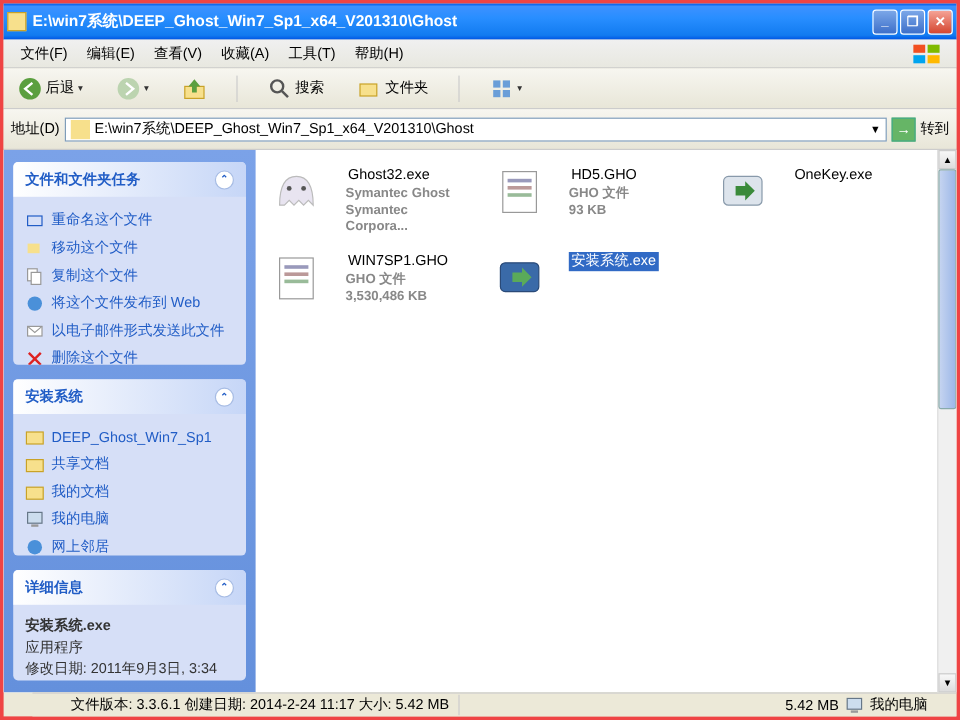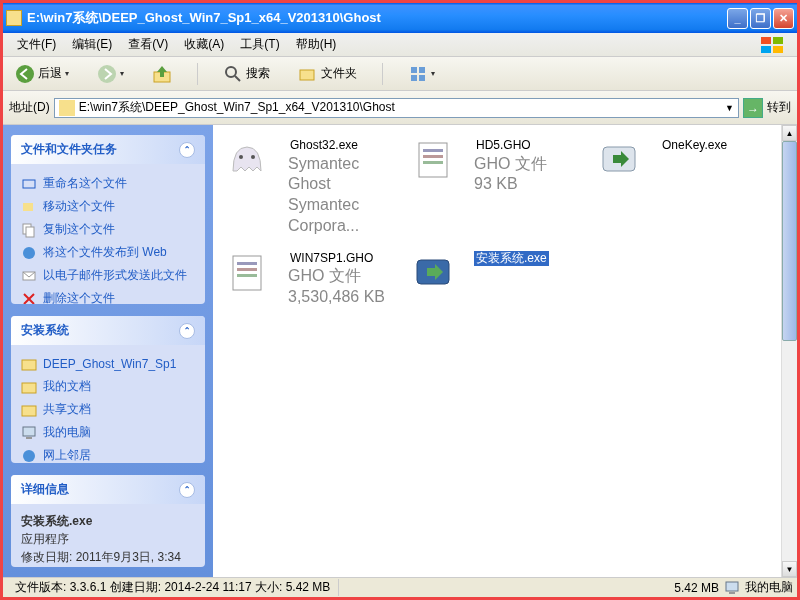--- a/index.html
+++ b/index.html
@@ -40,23 +40,23 @@
 .panel-item { display: flex; align-items: center; gap: 6px; padding: 3px 0; color: #215dc6; }
 .panel-item-icon { width: 16px; height: 16px; flex-shrink: 0; }
 .panel-info { padding: 8px 10px; color: #333; line-height: 1.5; }
 
 .files { flex: 1; padding: 10px; display: flex; flex-wrap: wrap; align-content: flex-start; gap: 8px 16px; position: relative; }
 .file-item { width: 170px; display: flex; gap: 20px; padding: 3px; }
 .file-item.selected .file-text > :first-child { background: #316ac5; color: white; }
 .file-icon { width: 42px; height: 42px; flex-shrink: 0; display: flex; align-items: center; justify-content: center; }
 .file-text { display: flex; flex-direction: column; line-height: 1.3; }
 .file-text > :first-child { padding: 0 2px; }
-.file-text > :nth-child(2), .file-text > :nth-child(3) { color: #888; font-size: 16px; }
-
-.statusbar { height: 20px; background: #ece9d8; border-top: 1px solid #ccc; display: flex; align-items: center; padding: 0 4px; font-size: 11px; }
+.file-text > :nth-child(2), .file-text > :nth-child(3) { color: #888; font-size: 11px; font-weight: bold; }
+
+.statusbar { height: 20px; background: #ece9d8; border-top: 1px solid #ccc; display: flex; align-items: center; padding: 0 24px; font-size: 11px; margin-left: 24px; }
 .status-section { padding: 0 8px; border-right: 1px solid #ccc; }
 .status-right { margin-left: auto; display: flex; align-items: center; gap: 6px; }
 
 .scrollbar-v { position: absolute; right: 0; top: 0; bottom: 0; width: 16px; background: #f0f0f0; border-left: 1px solid #ddd; }
 .sb-btn { height: 16px; background: linear-gradient(#f8f8f8,#ddd); border: 1px solid #ccc; display: flex; align-items: center; justify-content: center; font-size: 8px; }
 .sb-track { position: absolute; top: 16px; bottom: 16px; left: 0; right: 0; }
 .sb-thumb { position: absolute; top: 0; left: 0; right: 0; height: 200px; background: linear-gradient(to right,#c5d4f0,#9db8e8); border: 1px solid #8aa; border-radius: 2px; }
 </style>
 </head>
 <body>
@@ -220,27 +220,27 @@
           <div class="panel-item">
               <svg class="panel-item-icon">
                 <rect x="1" y="4" width="14" height="10" fill="#f7e08c" stroke="#c9a227"></rect>
               </svg>
               <span>DEEP_Ghost_Win7_Sp1</span>
             </div>
           <div class="panel-item">
               <svg class="panel-item-icon">
                 <rect x="1" y="4" width="14" height="10" fill="#f7e08c" stroke="#c9a227"></rect>
               </svg>
+              <span>共享文档</span>
+            </div>
+          <div class="panel-item">
+              <svg class="panel-item-icon">
+                <rect x="1" y="4" width="14" height="10" fill="#f7e08c" stroke="#c9a227"></rect>
+              </svg>
               <span>我的文档</span>
-            </div>
-          <div class="panel-item">
-              <svg class="panel-item-icon">
-                <rect x="1" y="4" width="14" height="10" fill="#f7e08c" stroke="#c9a227"></rect>
-              </svg>
-              <span>共享文档</span>
             </div>
           <div class="panel-item">
               <svg class="panel-item-icon">
                 <rect x="2" y="2" width="12" height="9" fill="#cde" stroke="#678"></rect>
                 <rect x="5" y="12" width="6" height="2" fill="#999"></rect>
               </svg>
               <span>我的电脑</span>
             </div>
           <div class="panel-item">
               <svg class="panel-item-icon">

